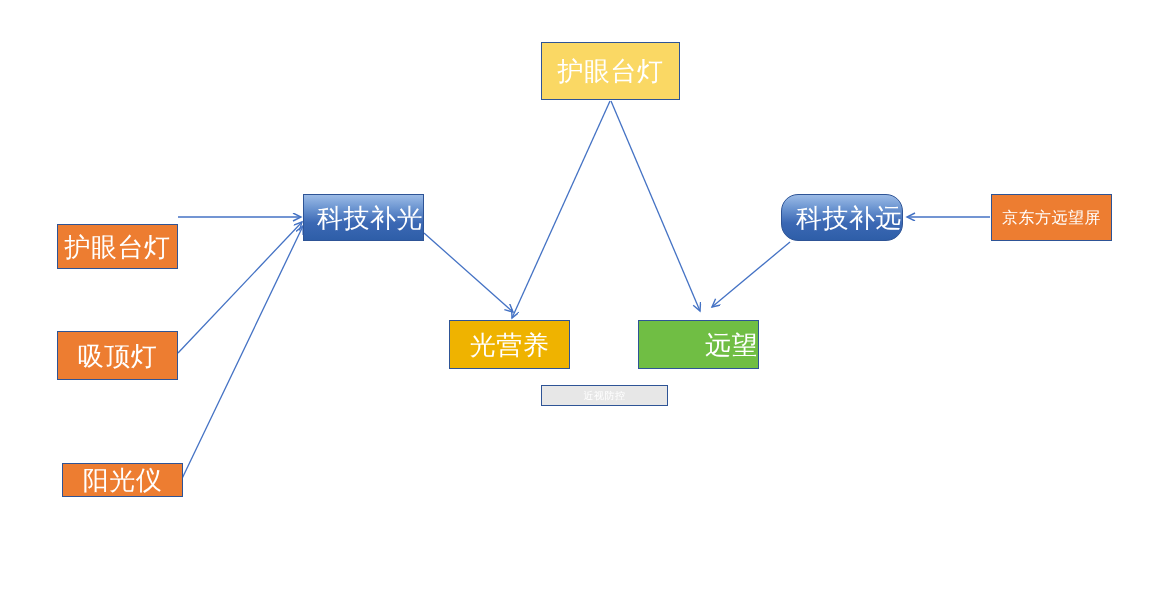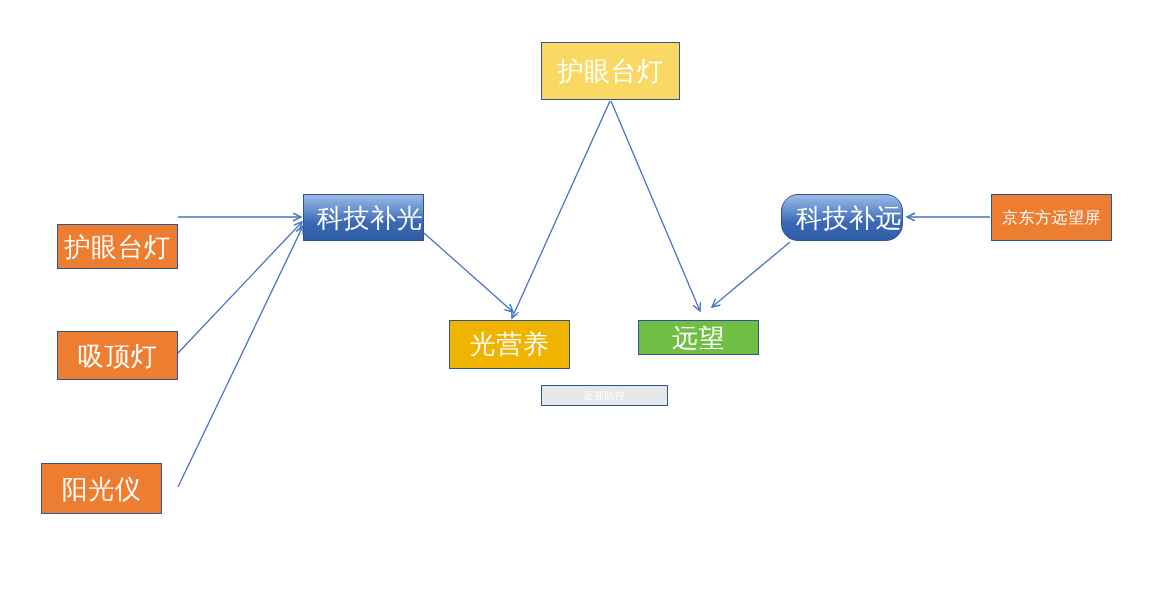--- a/index.html
+++ b/index.html
@@ -80,41 +80,41 @@
   </div>
 
   <div class="node orange fs-26" style="left:57px; top:196px; width:121px; height:45px;margin-top:28px;">
     <span>护眼台灯</span>
   </div>
 
   <div class="node orange fs-26" style="left:57px; top:331px; width:121px; height:49px;">
     <span>吸顶灯</span>
   </div>
 
-  <div class="node orange fs-26" style="left:41px; top:463px; width:121px; height:51px;">
+  <div class="node orange fs-26" style="left:62px; top:463px; width:121px; height:34px;">
     <span>阳光仪</span>
   </div>
 
   <div class="node blue fs-26" style="left:303px; top:194px; width:121px; height:47px;">
     <span>科技补光</span>
   </div>
 
   <div class="node blue fs-26" style="left:781px; top:194px; width:122px; height:47px;border-radius:17px;">
     <span>科技补远</span>
   </div>
 
   <div class="node orange fs-16" style="left:991px; top:194px; width:121px; height:47px;">
     <span>京东方远望屏</span>
   </div>
 
-  <div class="node gold fs-26" style="left:449px; top:320px; width:121px; height:49px;font-family:Liberation Serif, serif;">
+  <div class="node gold fs-26" style="left:449px; top:320px; width:121px; height:49px;">
     <span>光营养</span>
   </div>
 
-  <div class="node green fs-26" style="left:638px; top:320px; width:121px; height:35px;">
+  <div class="node green fs-26" style="left:638px; top:320px; width:121px; height:49px;justify-content:flex-end;">
     <span>远望</span>
   </div>
 
   <div class="node gray fs-13" style="left:541px; top:385px; width:127px; height:21px;">
     <span>近视防控</span>
   </div>
 
 </div>
 
 </body></html>

